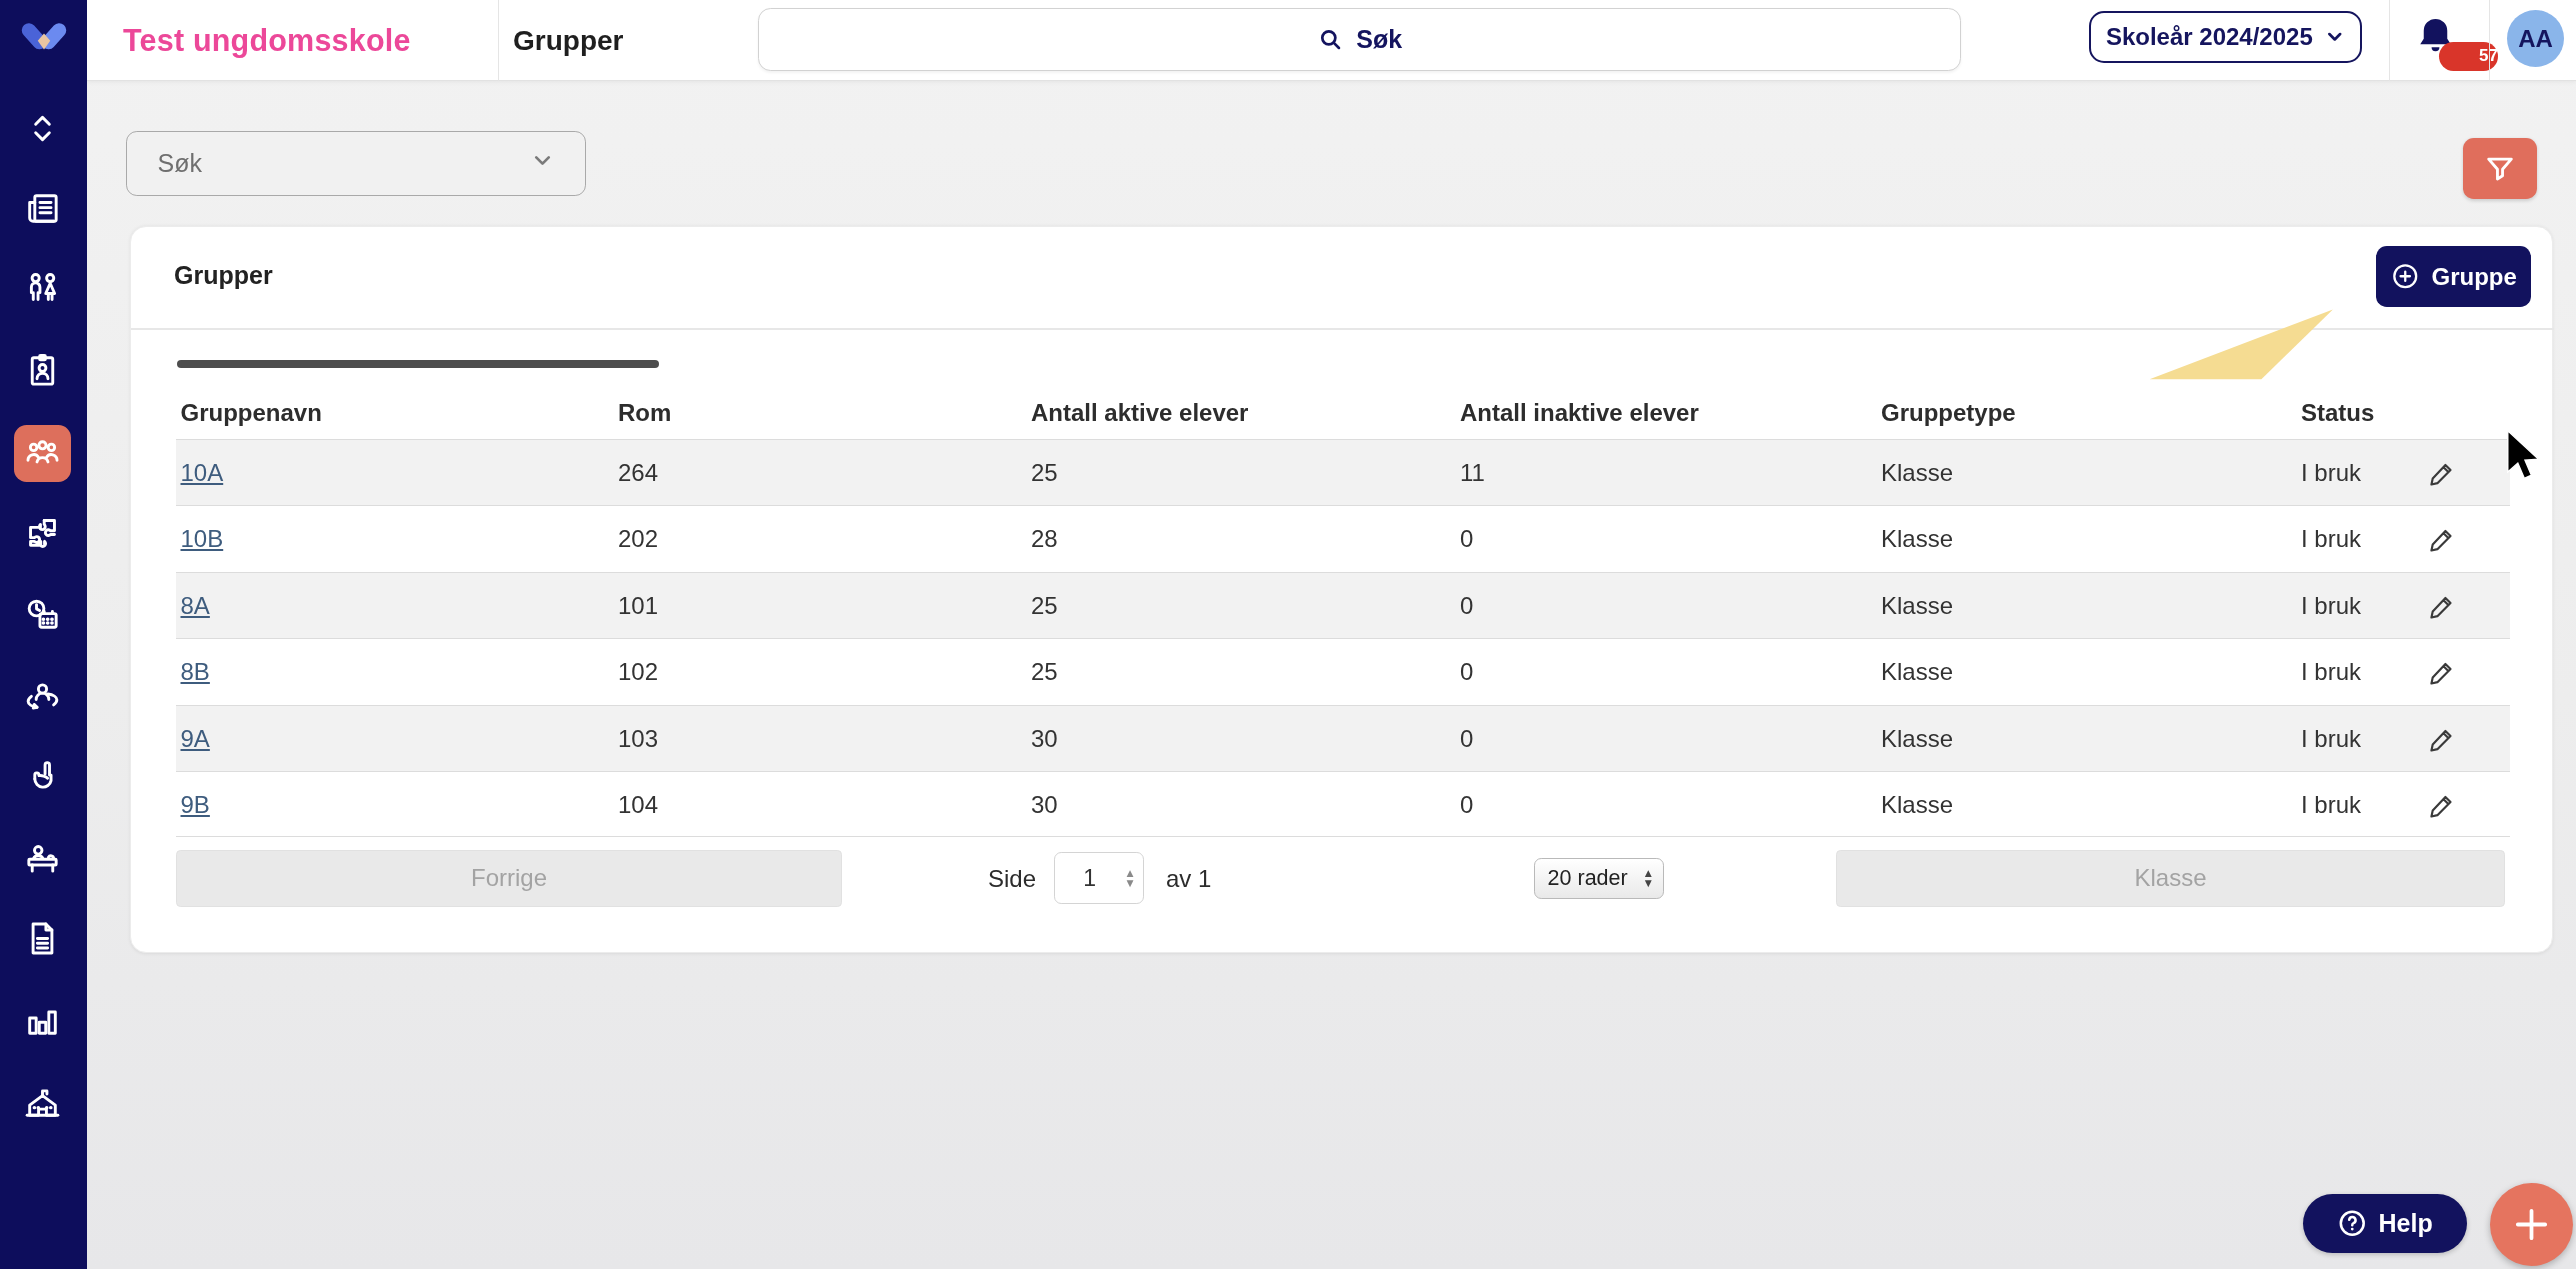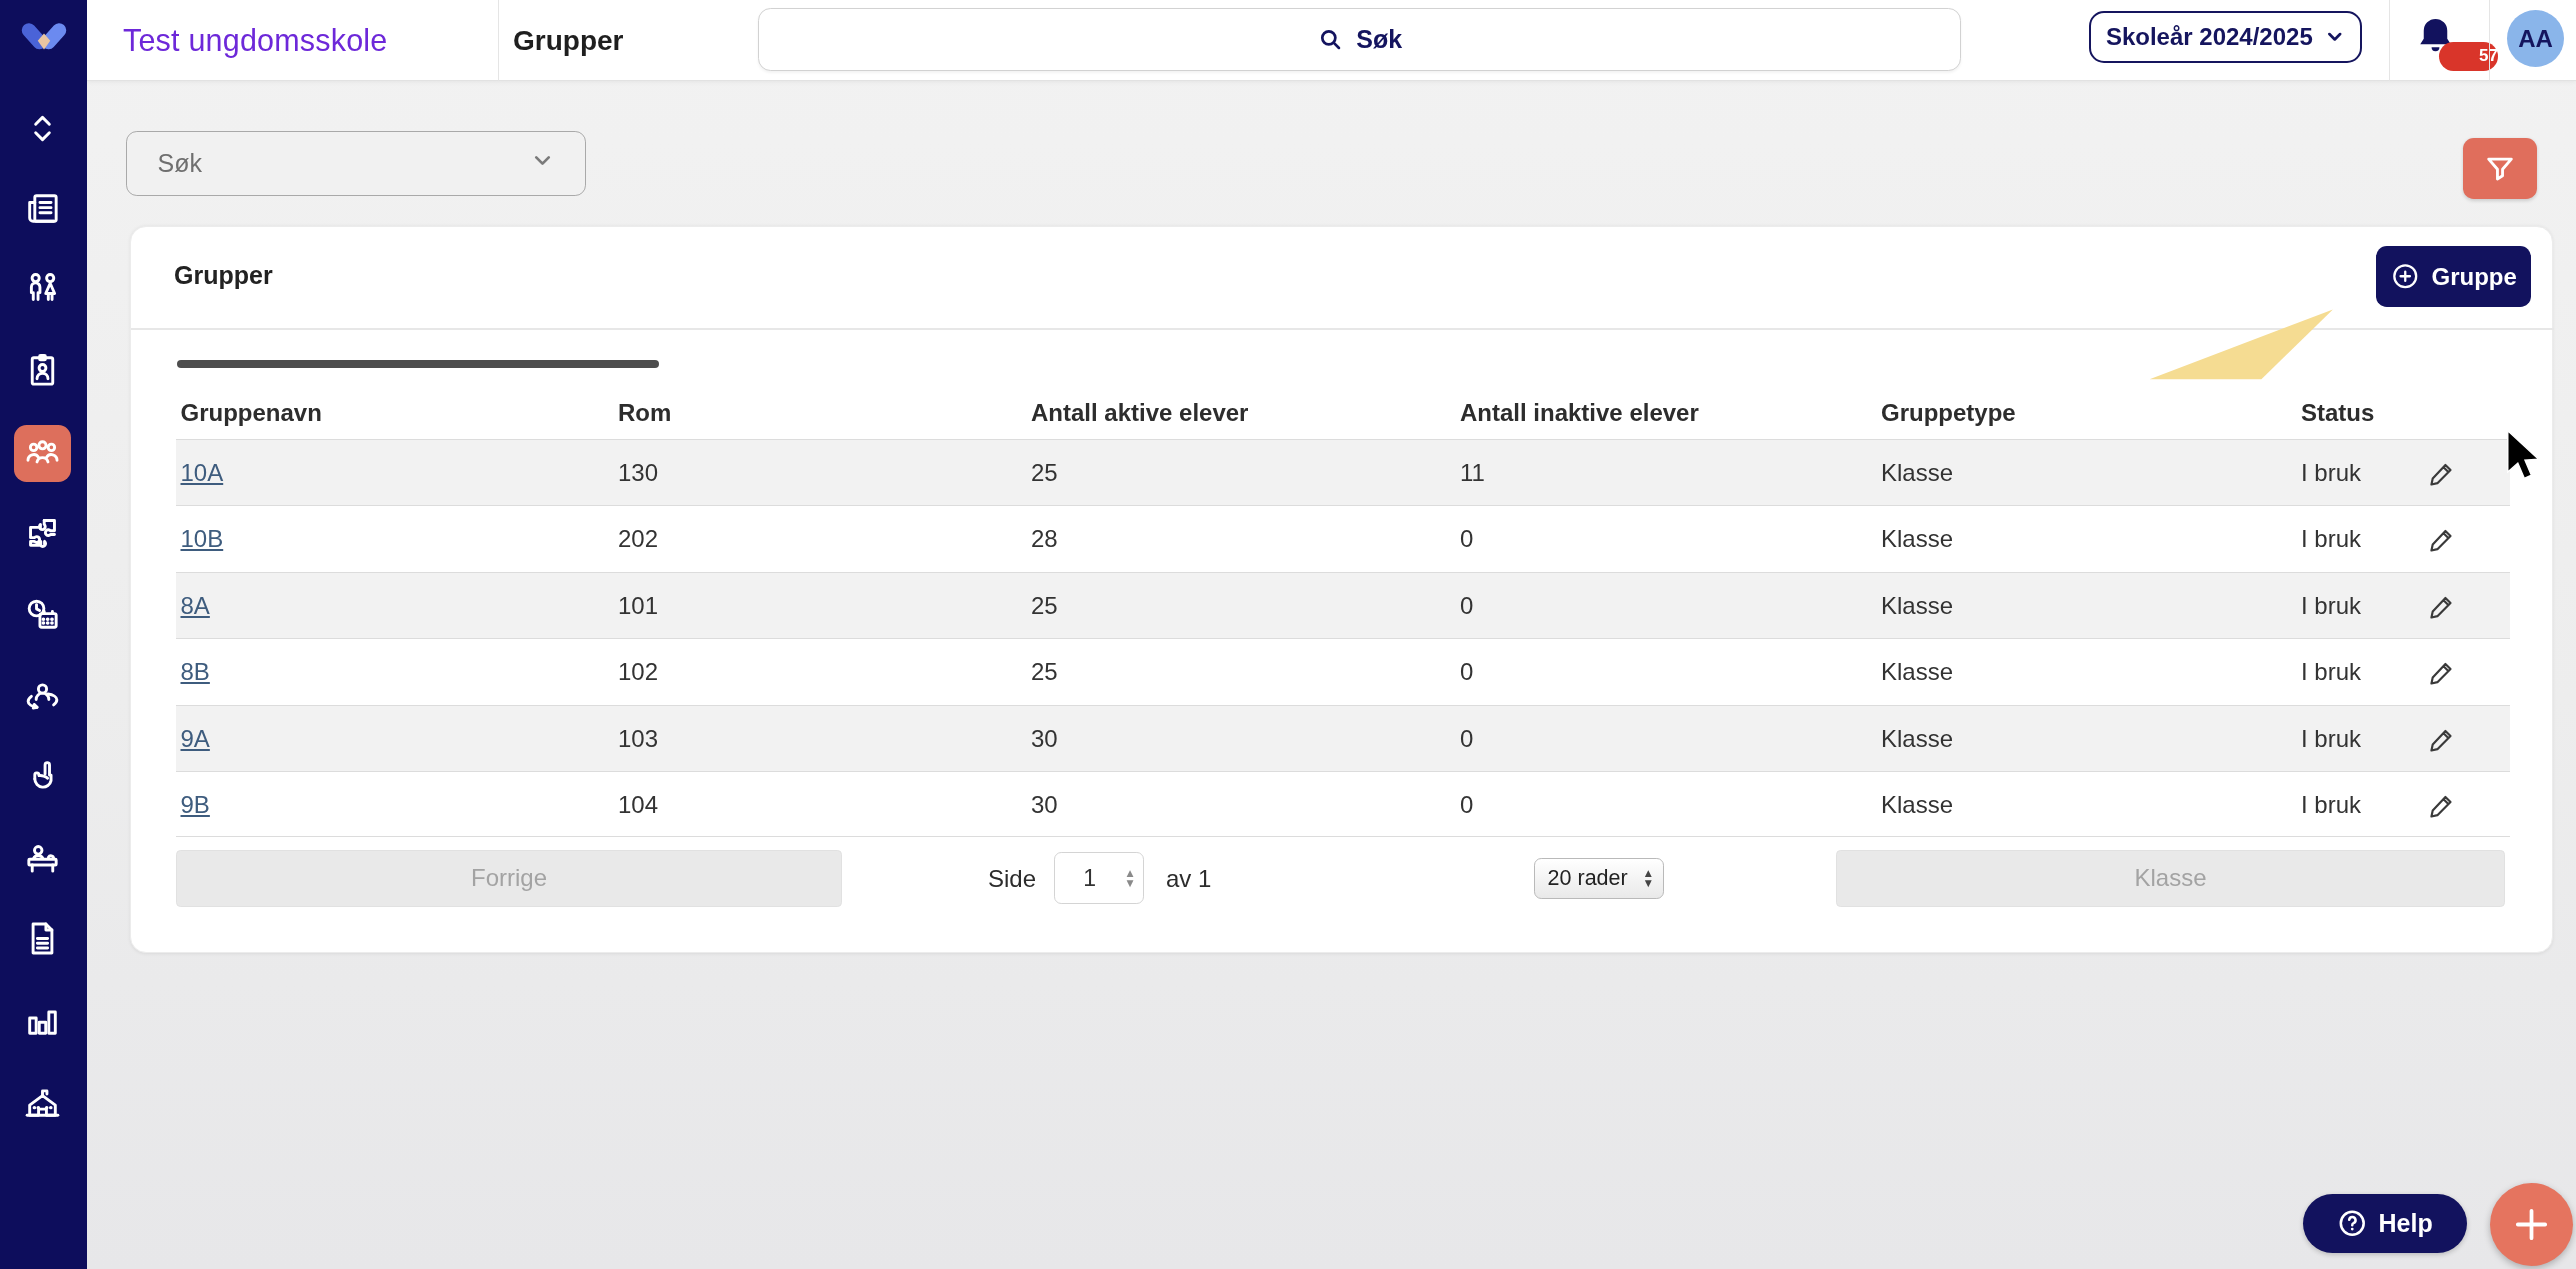--- a/index.html
+++ b/index.html
@@ -11,21 +11,21 @@
   .sidebar { position:absolute; left:0; top:0; width:87px; height:1269px; background:#0d0d5c; z-index:30; }
   .side-item { position:absolute; left:14.4px; width:57px; height:57px; display:flex; align-items:center; justify-content:center; border-radius:12.6px; }
   .side-item.active { background:#dd6f5c; }
   .side-item svg { width:41px; height:41px; stroke:#fff; fill:none; stroke-width:1.7; stroke-linecap:round; stroke-linejoin:round; }
   .logo { position:absolute; left:20px; top:14.4px; width:48px; height:48px; }
 
   
   .topbar { position:absolute; left:87px; top:0; width:2489px; height:81px; background:#fff;
             border-bottom:0.9px solid #e2e2e2; box-shadow:0 0.9px 4.5px rgba(0,0,0,.06); z-index:20; }
   .school-name { position:absolute; left:36px; top:0; height:81px; display:flex; align-items:center;
-                 font-size:30.5px; font-weight:normal; color:#6d28d9; letter-spacing:0.2px; }
+                 font-size:30.5px; font-weight:bold; color:#ec4899; letter-spacing:0.2px; }
   .vdiv { position:absolute; top:0; width:0.9px; height:81px; background:#e5e5e5; }
   .page-tab { position:absolute; left:426px; top:0; height:81px; display:flex; align-items:center;
               font-size:28px; font-weight:bold; color:#1f1f1f; }
   .top-search { position:absolute; left:671px; top:8px; width:1203px; height:63px; background:#fff;
                 border:1.8px solid #d2d2d2; border-radius:12.6px; display:flex; align-items:center; justify-content:center;
                 gap:12.6px; color:#14145f; font-size:25px; font-weight:bold; box-shadow:0 1.8px 2.7px rgba(0,0,0,.05); cursor:text; }
   .top-search svg { width:27px; height:27px; stroke:#14145f; fill:none; stroke-width:2.4; stroke-linecap:round; }
   .year-pill { position:absolute; left:2002px; top:10.8px; width:273px; height:52px; border:2.2px solid #15155e;
                border-radius:15px; background:#fff; display:flex; align-items:center; justify-content:center; gap:10.8px;
                font-size:24px; font-weight:bold; color:#15155e; cursor:pointer; }
@@ -339,21 +339,21 @@
       <div class="th h-active">Antall aktive elever</div>
       <div class="th h-inact">Antall inaktive elever</div>
       <div class="th h-type">Gruppetype</div>
       <div class="th h-status">Status</div>
     </div>
 
     <div class="trow odd" style="top:212px">
       <div class="td c-name">
           <a>10A</a>
         </div>
-      <div class="td c-room">130</div>
+      <div class="td c-room">264</div>
       <div class="td c-active">25</div>
       <div class="td c-inact">11</div>
       <div class="td c-type">Klasse</div>
       <div class="td c-status">I bruk</div>
       <div class="td c-edit">
           <svg viewBox="0 0 24 24">
             <path d="M14.5 5.5l4 4L8.2 19.8 3.5 20.8l1-4.7zM13 7.2l3.8 3.8"></path>
           </svg>
         </div>
     </div>

